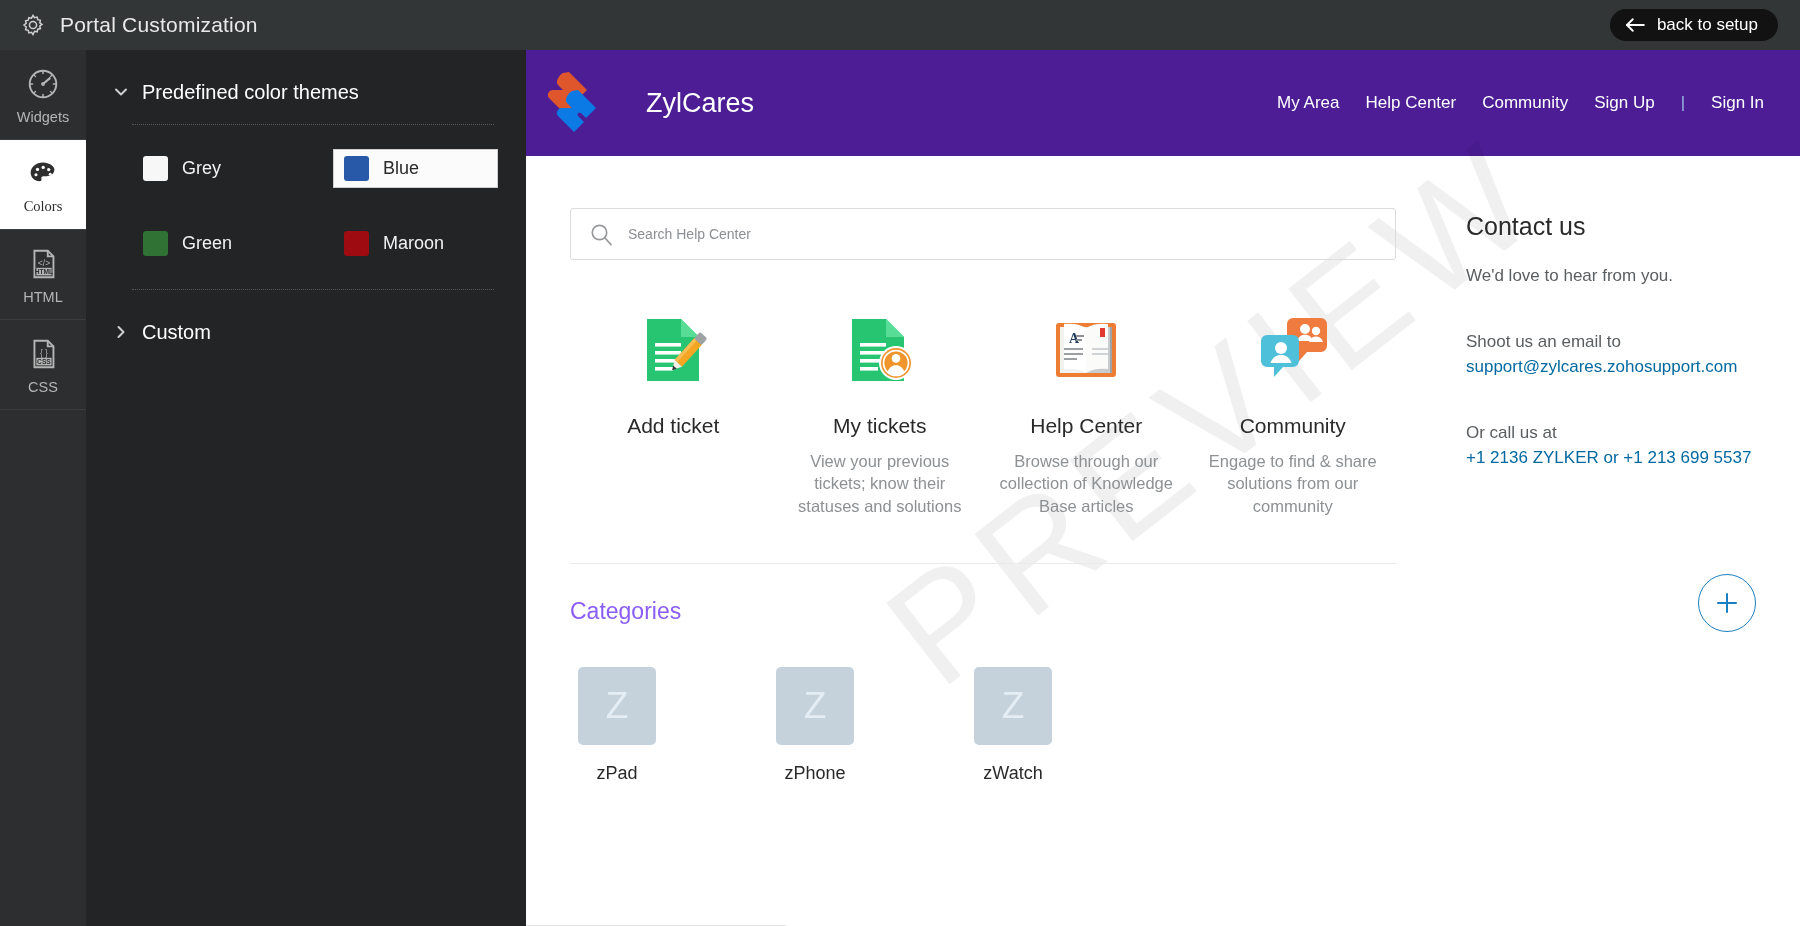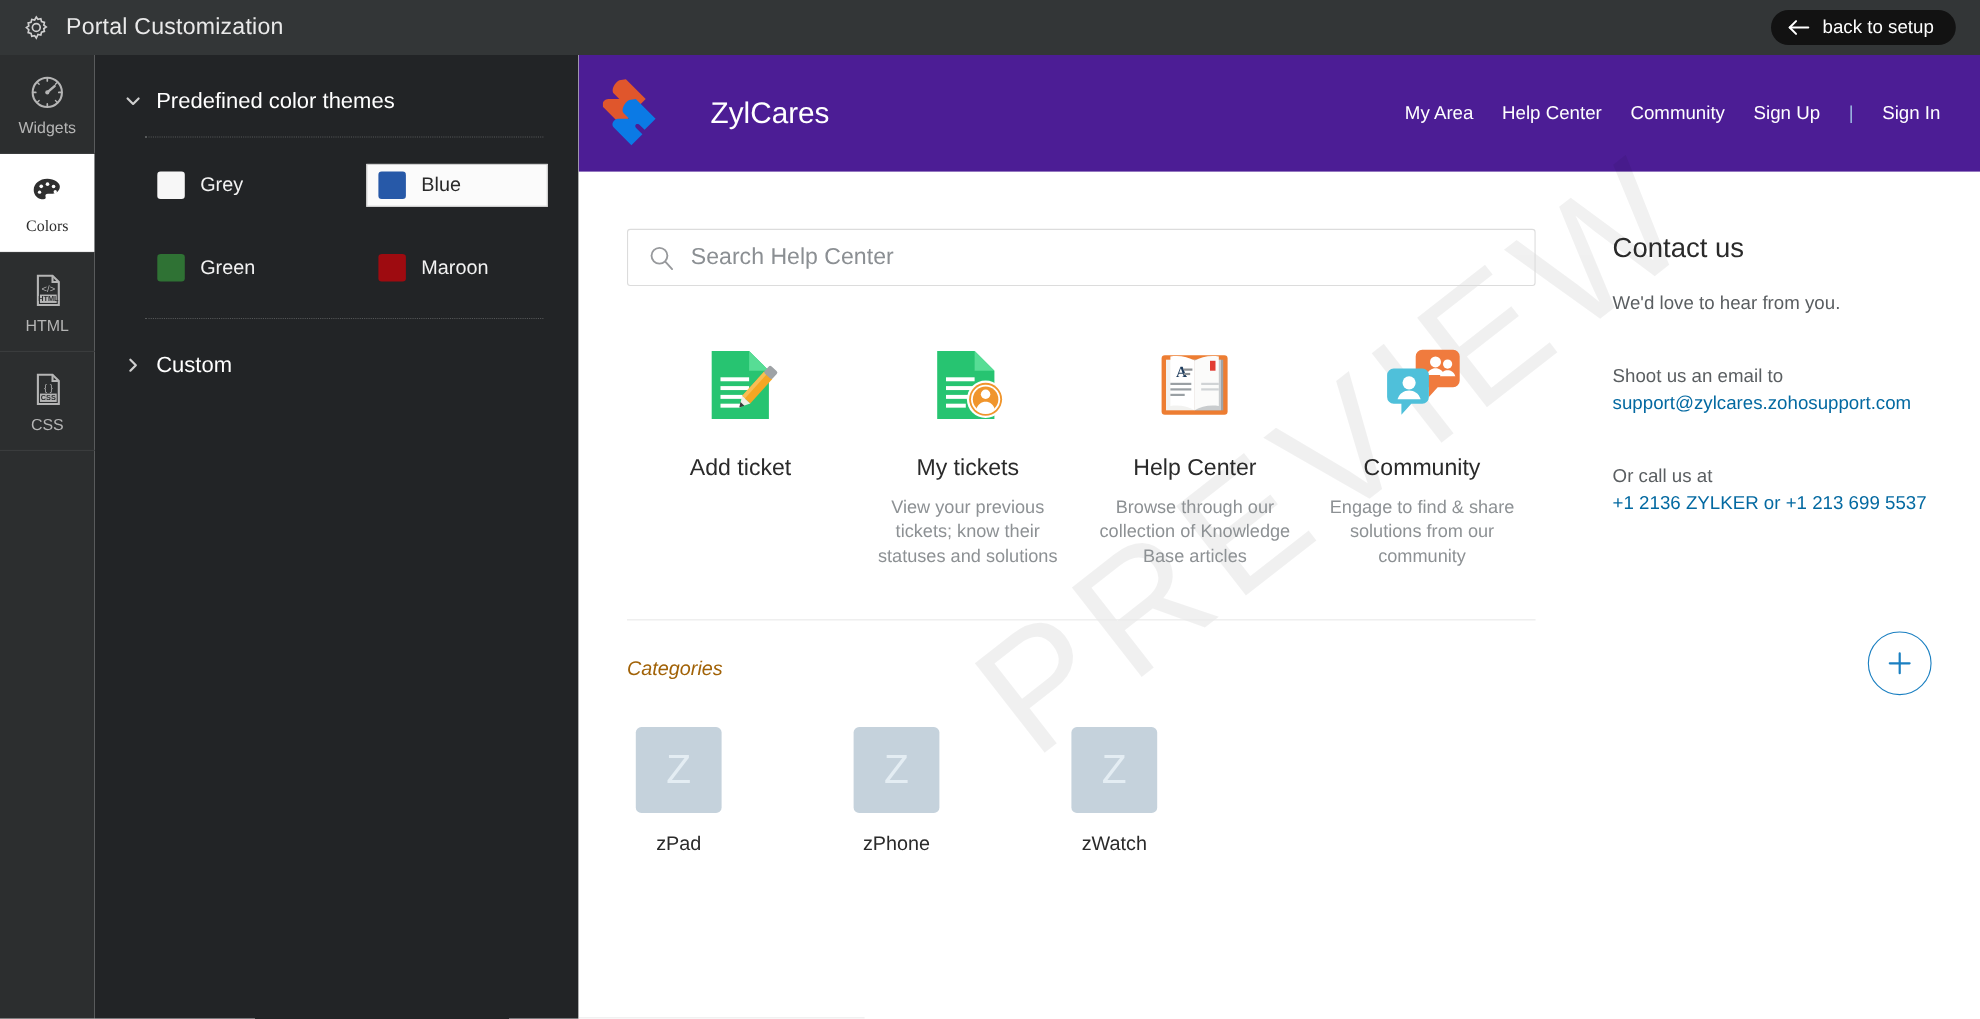--- a/index.html
+++ b/index.html
@@ -92,36 +92,36 @@
   .col-main { width: 910px; padding: 52px 40px 0 44px; position: relative; }
   .col-side { width: 364px; padding: 56px 30px 0 30px; position: relative; }
 
   .searchbox {
     height: 52px; border: 1px solid #dcdcdc; border-radius: 3px;
     display: flex; align-items: center; gap: 14px; padding: 0 18px;
     cursor: text;
   }
   .search-icon { width: 25px; height: 25px; display: block; flex: 0 0 auto; }
   .searchbox input {
-    border: 0; outline: 0; font-size: 21px; color: #ef4444;
+    border: 0; outline: 0; font-size: 14px; color: #ef4444;
     font-family: "Liberation Sans", sans-serif; width: 100%; background: transparent;
   }
   .searchbox input::placeholder { color: #8b8f93; }
 
   .features { display: flex; margin-top: 52px; }
   .feature { width: 25%; display: flex; flex-direction: column; align-items: center; cursor: pointer; }
   .feature-icon { width: 76px; height: 76px; display: block; }
   .feature-title { font-size: 21px; color: #2a2a2a; margin-top: 26px; }
   .feature-desc {
     font-size: 16.5px; color: #8d9194; line-height: 1.35;
     text-align: center; margin-top: 12px; max-width: 178px;
   }
 
   .section-rule { border-top: 1px solid #e9e9e9; margin-top: 46px; }
-  .section-title { font-size: 18px; color: #a16207; margin-top: 34px; font-style: italic; }
+  .section-title { font-size: 23px; color: #8b5cf6; margin-top: 34px; }
 
   .categories { display: flex; margin-top: 42px; padding-left: 8px; gap: 120px; }
   .category { display: flex; flex-direction: column; align-items: center; cursor: pointer; }
   .category-thumb {
     width: 78px; height: 78px; background: #c5d2dc; border-radius: 5px;
     display: flex; align-items: center; justify-content: center;
     color: #e4edf3; font-size: 37px; font-weight: 300;
   }
   .category-label { font-size: 18px; color: #2a2a2a; margin-top: 18px; }
 

